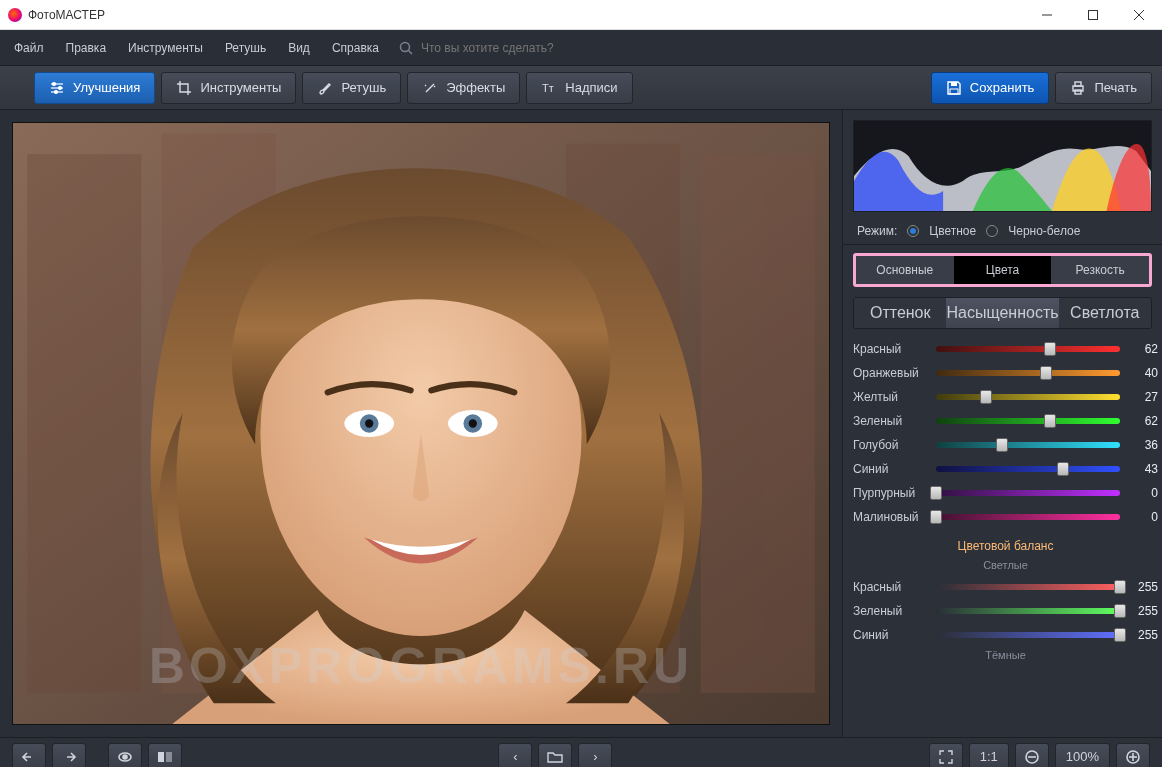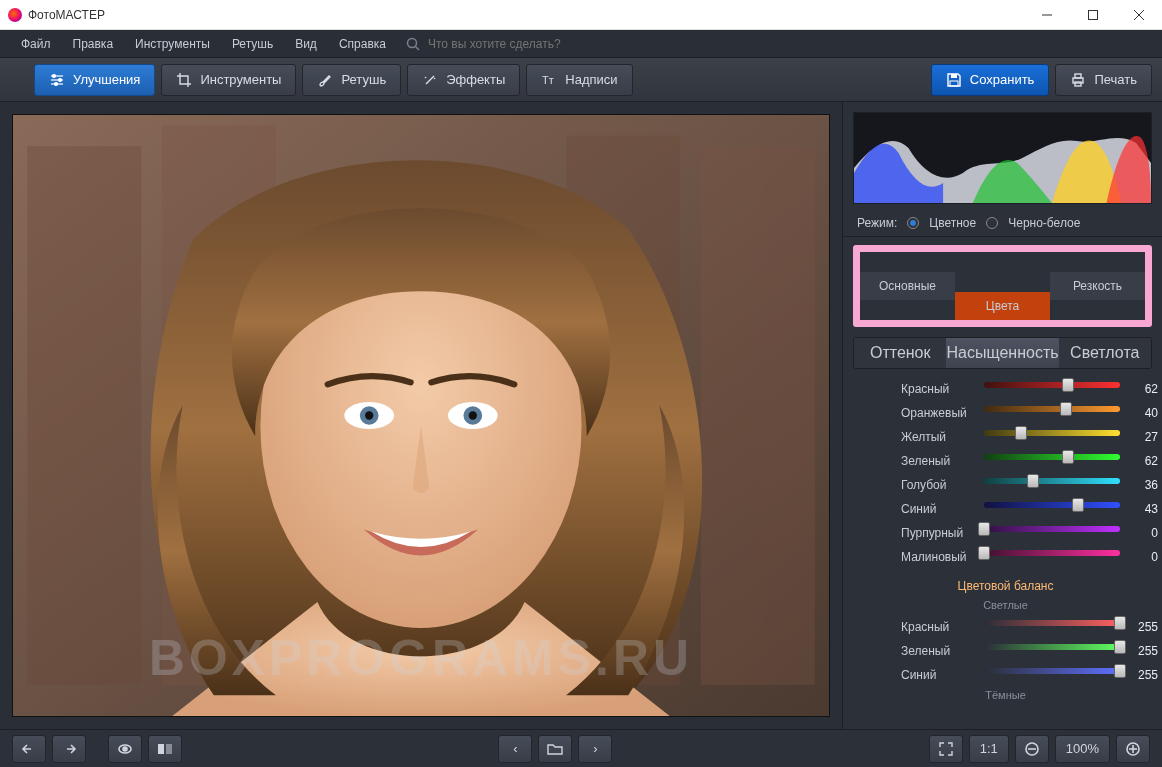--- a/index.html
+++ b/index.html
@@ -6,21 +6,21 @@
 body { background: #2a2e37; color: #c8ccd4; font-size: 12px; width: 1162px; height: 767px; overflow: hidden; }
 
 
 .titlebar { height: 30px; background: #fff; display: flex; align-items: center; padding: 0 0 0 8px; border-bottom: 1px solid #ddd; }
 .titlebar .app-icon { width: 14px; height: 14px; border-radius: 50%; background: radial-gradient(circle at 40% 40%, #ff6b00, #e6007e 60%, #0066cc); margin-right: 6px; }
 .titlebar .title { font-size: 12px; color: #333; }
 .titlebar .win-ctrls { margin-left: auto; display: flex; }
 .titlebar .win-btn { width: 46px; height: 30px; display: flex; align-items: center; justify-content: center; color: #333; cursor: pointer; }
 
 
-.menubar { height: 28px; background: #2a2e37; display: flex; align-items: center; padding: 0 11px; gap: 2px; border-bottom: 1px solid #1c1f25; }
+.menubar { height: 36px; background: #2a2e37; display: flex; align-items: center; padding: 0 4px; gap: 2px; border-bottom: 1px solid #1c1f25; }
 .menubar .menu-item { padding: 4px 10px; color: #c8ccd4; cursor: pointer; font-size: 12px; }
 .menubar .search-icon { margin-left: 8px; color: #7a8090; }
 .menubar input { background: transparent; border: none; outline: none; color: #7a8090; font-size: 12px; margin-left: 6px; width: 200px; }
 
 
 .toolbar { height: 44px; background: linear-gradient(#3b4049, #31353e); display: flex; align-items: center; padding: 6px 10px; gap: 6px; border-bottom: 1px solid #1c1f25; }
 .tool-btn { height: 32px; padding: 0 14px; background: linear-gradient(#464c58, #383d47); border: 1px solid #22252c; border-radius: 3px; display: flex; align-items: center; gap: 8px; cursor: pointer; color: #d8dce4; font-size: 13px; }
 .tool-btn.active { background: linear-gradient(#2e7cd6, #1c5fb0); border-color: #134a8c; color: #fff; margin-left: 24px; }
 .tool-btn.save { background: linear-gradient(#1a6fd8, #0d54b0); border-color: #0a3a7a; color: #fff; }
 .tool-btn .ti { width: 16px; height: 16px; display: inline-flex; align-items: center; justify-content: center; }
@@ -31,29 +31,29 @@
 .canvas-area { flex: 1; padding: 12px; display: flex; flex-direction: column; }
 .canvas { flex: 1; background: #191c22; border: 1px solid #111; display: flex; align-items: center; justify-content: center; overflow: hidden; position: relative; }
 .photo { width: 100%; height: 100%; }
 
 
 .rpanel { width: 320px; background: #2c3039; border-left: 1px solid #1c1f25; display: flex; flex-direction: column; }
 .histogram { height: 92px; margin: 10px 10px 6px; border: 1px solid #1c1f25; background: #15171d; position: relative; overflow: hidden; }
 .mode-row { display: flex; align-items: center; padding: 6px 14px; gap: 10px; border-bottom: 1px solid #1c1f25; }
 .radio { width: 12px; height: 12px; border-radius: 50%; border: 1px solid #888; display: inline-flex; align-items: center; justify-content: center; cursor: pointer; }
 .radio.checked::after { content:''; width: 6px; height: 6px; border-radius:50%; background:#2e7cd6; }
-.tabs { display: flex; margin: 8px 10px 0; border: 7px solid #f9a8d4; border-radius: 3px; overflow: hidden; align-items: center; }
+.tabs { display: flex; margin: 8px 10px 0; border: 3px solid #f9a8d4; border-radius: 3px; overflow: hidden; }
 .tab { flex: 1; text-align: center; padding: 7px 0; background: #383d47; cursor: pointer; font-size: 12px; }
-.tab.active { background: #c2410c; margin-top: 40px; }
+.tab.active { background: #000000; }
 .subtabs { display: flex; margin: 10px 10px 8px; border: 1px solid #1c1f25; border-radius: 3px; overflow: hidden; }
 .subtab { flex: 1; text-align: center; padding: 6px 0; background: #30343d; cursor: pointer; font-size: 16px; }
 .subtab.active { background: linear-gradient(#4d5360, #3e434f); }
 
 .sliders { flex: 1; overflow-y: auto; padding: 0 4px 10px 10px; }
-.slider-row { display: flex; align-items: flex-start; gap: 8px; padding: 5px 0; margin-left: 48px; }
+.slider-row { display: flex; align-items: center; gap: 8px; padding: 5px 0; }
 .slider-row .lbl { width: 75px; font-size: 12px; color: #c8ccd4; }
 .slider-row .val { width: 30px; text-align: right; font-size: 12px; color: #e8ecf4; }
 .track { flex: 1; height: 6px; border-radius: 3px; position: relative; cursor: pointer; }
 .thumb { position: absolute; top: 50%; transform: translate(-50%, -50%); width: 12px; height: 14px; background: linear-gradient(#e8e8e8,#b8b8b8); border: 1px solid #666; border-radius: 2px; }
 .section-title { text-align: center; color: #fdba74; font-size: 12px; padding: 10px 0 4px; }
 .section-sub { text-align: center; color: #8a8f9c; font-size: 11px; padding: 2px 0 4px; }
 
 
 .bottombar { height: 38px; background: #2c3039; border-top: 1px solid #1c1f25; display: flex; align-items: center; padding: 0 12px; gap: 8px; }
 .bb-group { display: flex; gap: 6px; }

